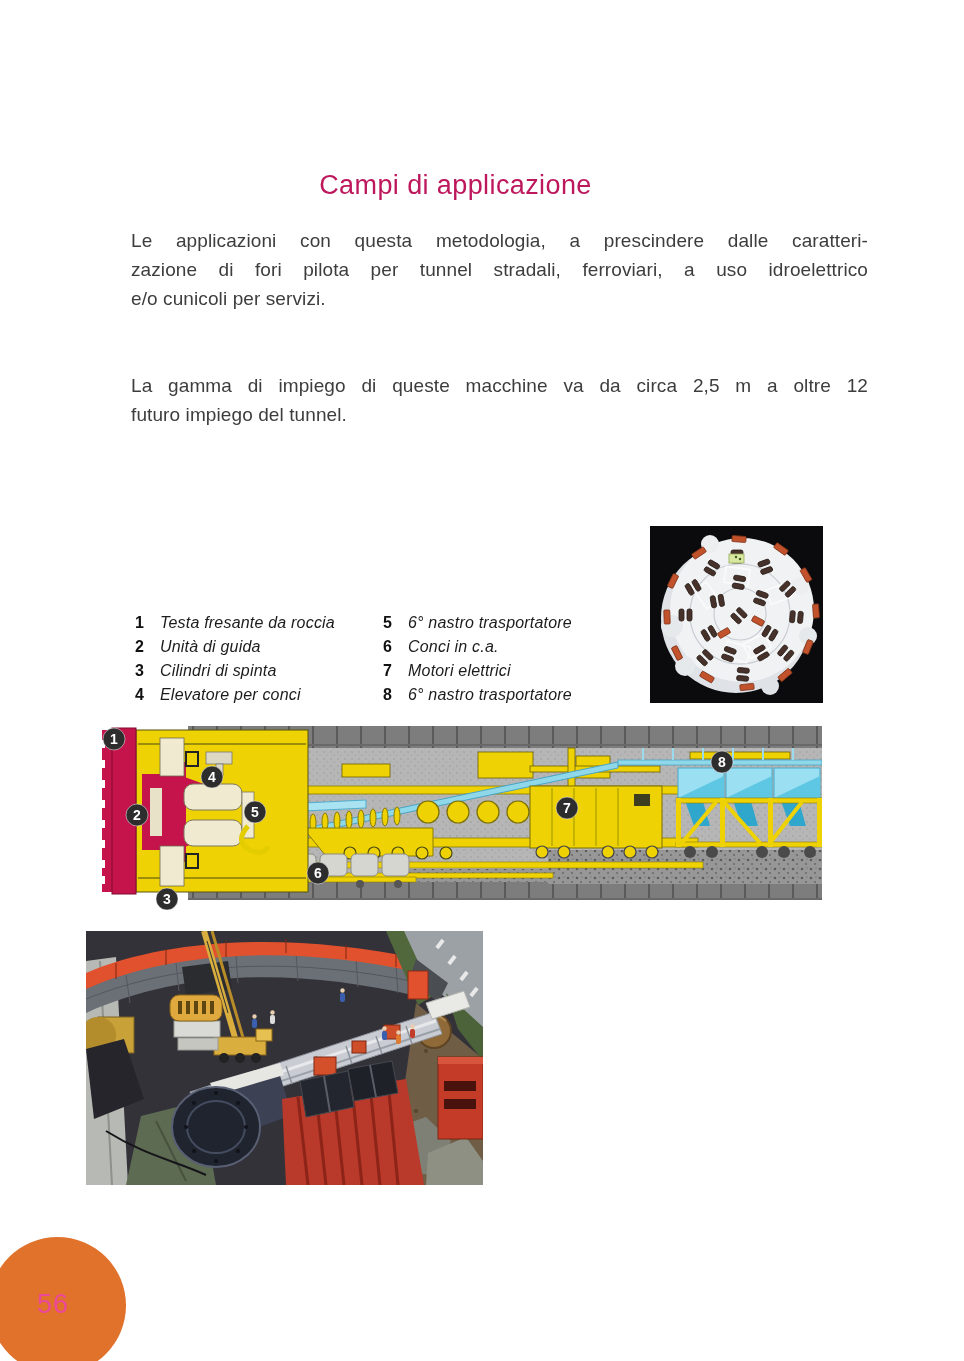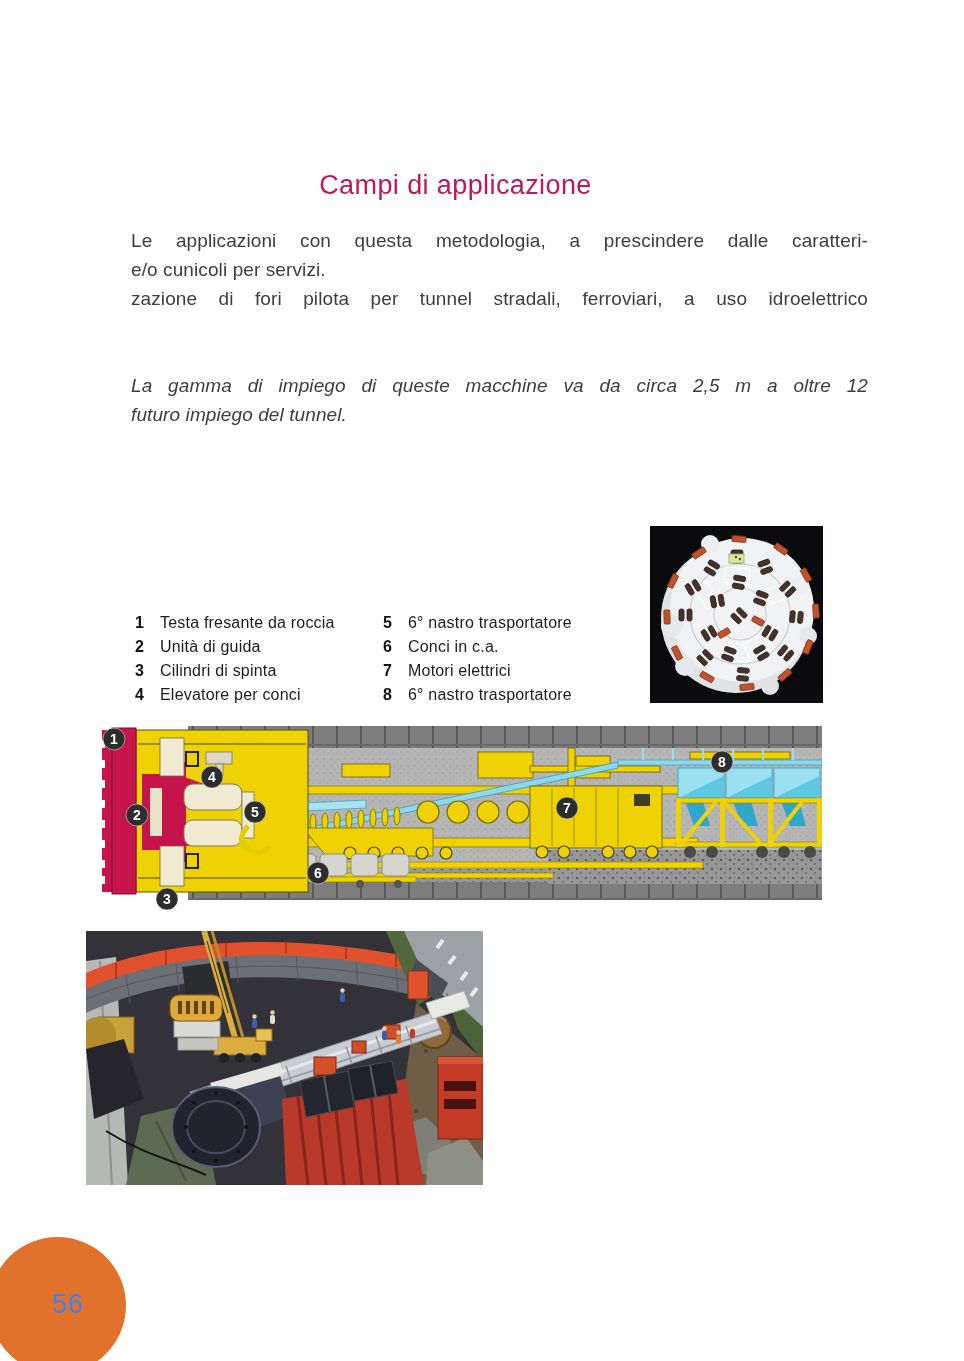--- a/index.html
+++ b/index.html
@@ -6,51 +6,51 @@
   .page{
     position:relative;width:964px;height:1361px;background:#ffffff;overflow:hidden;
     font-family:"Liberation Sans",sans-serif;
   }
   .title{
     position:absolute;left:87px;top:170px;width:737px;margin:0;
     font-size:27px;font-weight:400;color:#be185d;text-align:center;letter-spacing:.4px;
   }
   .para{position:absolute;left:87px;width:737px;color:#3d3d3d;font-size:19px;letter-spacing:.1px;margin-left:44px;}
   .p1{top:226px;}
-  .p2{top:371px;font-style:italic;}
+  .p2{top:371px;}
   .jline{line-height:29px;text-align:justify;text-align-last:justify;height:29px;overflow:hidden;}
   .jline.last{text-align-last:left;}
   .legend-col{position:absolute;color:#1c1c1c;}
   .legend-col1{left:135px;top:611px;}
   .legend-col2{left:383px;top:611px;}
   .legend-row{display:flex;height:24px;line-height:24px;font-size:16px;}
   .lnum{font-weight:700;width:25px;flex:0 0 25px;color:#111;}
-  .llabel{letter-spacing:.2px;}
+  .llabel{font-style:italic;letter-spacing:.2px;}
   .fig{position:absolute;display:block;}
   .fig-cutterhead{left:650px;top:526px;}
   .fig-diagram{left:98px;top:722px;}
   .fig-site{left:86px;top:931px;}
   .pagenum-circle{
     position:absolute;left:-11px;top:1237px;width:137px;height:137px;border-radius:50%;
   }
   .pagenum{
-    position:absolute;left:52px;top:1289px;font-size:27px;color:#3b82f6;letter-spacing:1px;
+    position:absolute;left:37px;top:1289px;font-size:27px;color:#ec4899;letter-spacing:1px;
   }
 </style>
 </head>
 <body>
 
 <div class="page">
 
   <h1 class="title">Campi di applicazione</h1>
 
   <div class="para p1">
     <div class="jline">Le applicazioni con questa metodologia, a prescindere dalle caratteri-</div>
+    <div class="jline">zazione di fori pilota per tunnel stradali, ferroviari, a uso idroelettrico</div>
     <div class="jline last">e/o cunicoli per servizi.</div>
-    <div class="jline">zazione di fori pilota per tunnel stradali, ferroviari, a uso idroelettrico</div>
   </div>
 
   <div class="para p2">
     <div class="jline">La gamma di impiego di queste macchine va da circa 2,5 m a oltre 12</div>
     <div class="jline last">futuro impiego del tunnel.</div>
   </div>
 
   <svg class="fig fig-cutterhead" width="173" height="177" viewBox="0 0 173 177" aria-label="tbm-rock-cutterhead-photo">
     <rect x="0" y="0" width="173" height="177" fill="#0b0b0d"></rect>
     <circle cx="86" cy="92" r="75" fill="#dfe2e6"></circle>

